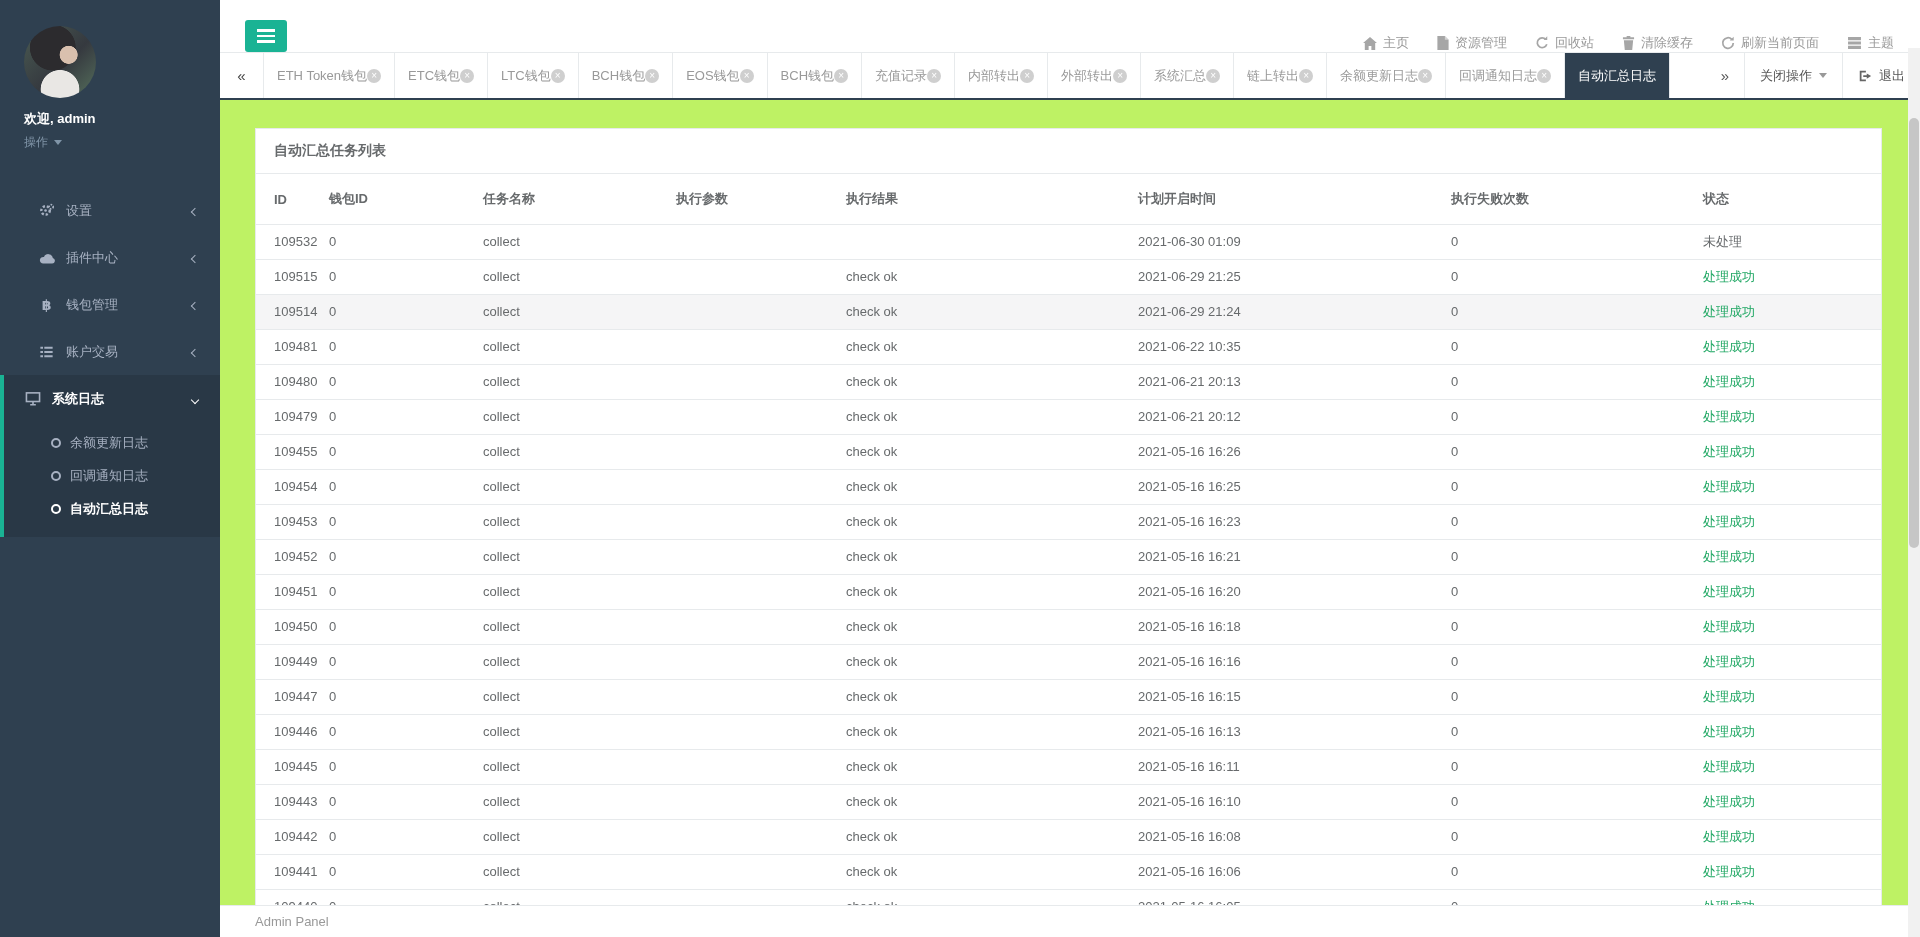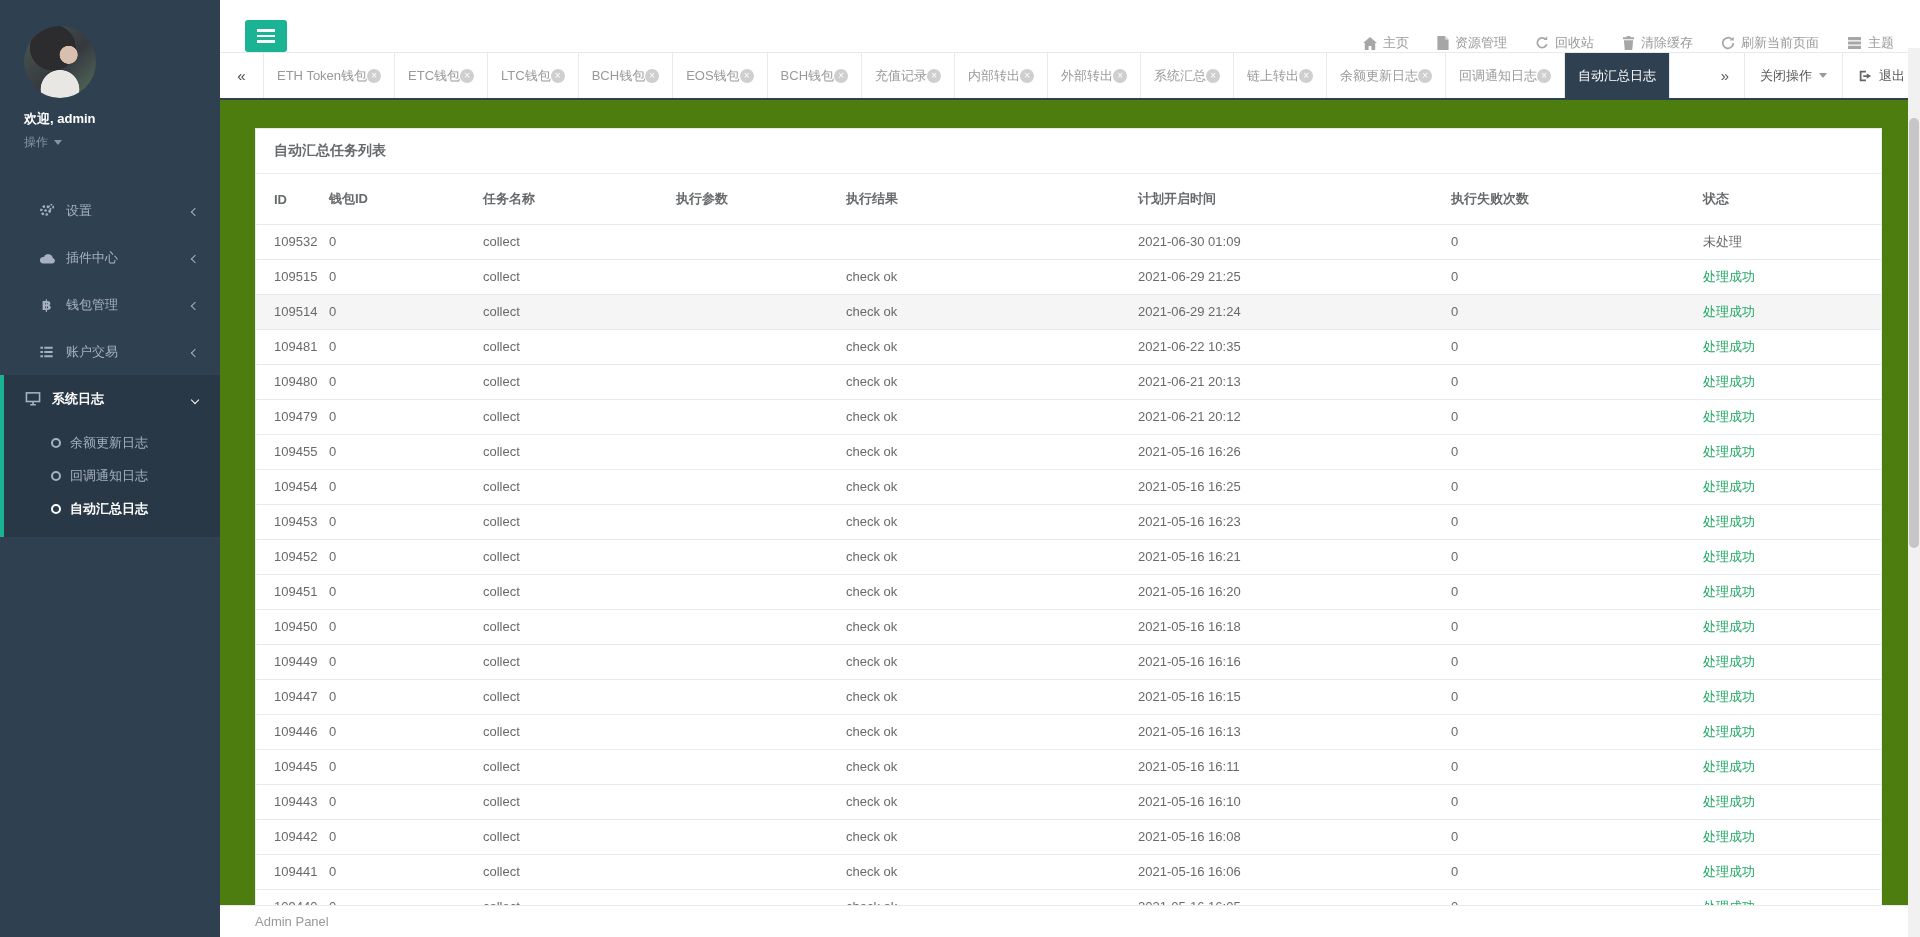--- a/index.html
+++ b/index.html
@@ -50,21 +50,21 @@
   .tabs { display:flex; flex:1; overflow:hidden; }
   .tab { display:flex; align-items:center; padding:0 13px; border-right:1px solid #e7eaec; color:#999; white-space:nowrap; cursor:pointer; flex-shrink:0; }
   .tab .close { width:14px; height:14px; min-width:14px; border-radius:50%; background:#cfcfcf; color:#ffffff; font-size:10px; line-height:14px; text-align:center; cursor:pointer; }
   .tab.active { background:#2f4050; color:#ffffff; }
   .tab-ops { margin-left:auto; display:flex; align-items:stretch; }
   .tab-ops .op { display:flex; align-items:center; gap:7px; padding:0 15px; color:#555; cursor:pointer; white-space:nowrap; }
   .tab-ops .op .caret { color:#999; }
   .tab-ops .op + .op { border-left:1px solid #e7eaec; }
   .tab-ops .icon { display:inline-flex; color:#666; }
 
-  .content { flex:1; overflow:hidden; padding:28px 38px 0 35px; background:#4d7c0f; }
+  .content { flex:1; overflow:hidden; padding:28px 38px 0 35px; background:#bef264; }
   .panel { background:#ffffff; border:1px solid #e7eaec; }
   .panel-title { padding:13px 18px; font-size:14px; font-weight:bold; color:#676a6c; border-bottom:1px solid #e7eaec; }
 
   table { width:100%; border-collapse:collapse; table-layout:fixed; }
   th { text-align:left; font-weight:bold; color:#676a6c; padding:16px 8px 16px 18px; font-size:13px; border-bottom:1px solid #e7eaec; }
   td { padding:8px 8px 8px 18px; line-height:18px; border-bottom:1px solid #e7eaec; color:#676a6c; }
   tr.highlight td { background:#f5f5f6; }
   td.status-success { color:#1fa763; }
   td.status-pending { color:#676a6c; }
 

